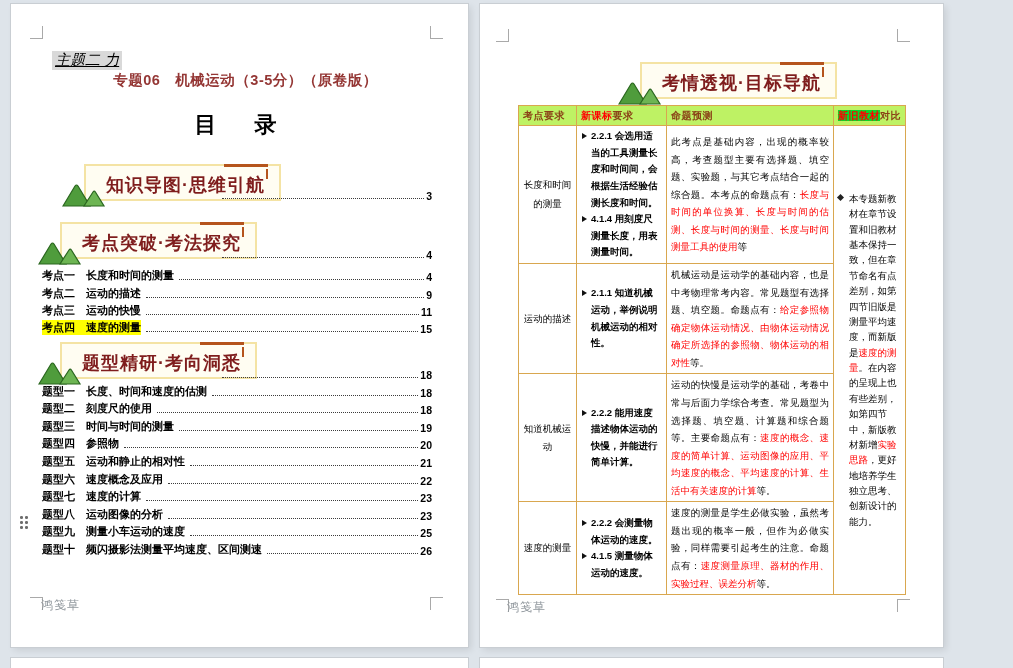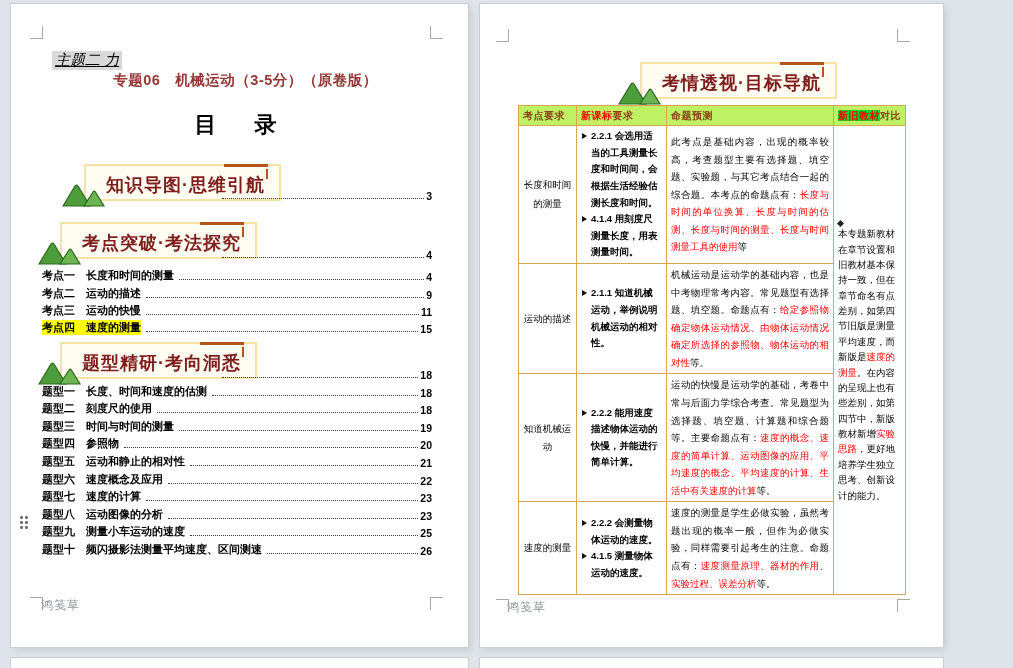--- a/index.html
+++ b/index.html
@@ -83,21 +83,21 @@
   td.topic-cell{text-align:center;line-height:1.9;}
   td.standards-cell{padding:3px 4px 3px 7px;line-height:1.75;font-weight:bold;}
   td.prediction-cell{text-align:justify;padding:3px 6px;line-height:1.85;}
   td.comparison-cell{vertical-align:top;padding:20px 5px 4px 6px;line-height:1.62;}
   tr.r1 td{height:125px;} tr.r2 td{height:101px;} tr.r3 td{height:76px;} tr.r4 td{height:64px;}
   .std-item{display:flex;}
   .arrow-icon{flex:none;width:0;height:0;border-left:5px solid #111;
     border-top:3.2px solid transparent;border-bottom:3.2px solid transparent;
     margin:5px 4px 0 1px;}
   .std-text{flex:1;}
-  .compare-wrap{display:flex;flex-direction:column;}
+  .compare-wrap{display:flex;}
   .diamond-icon{flex:none;width:5px;height:5px;background:#222;
     transform:rotate(45deg);margin:4px 6px 0 0;}
 </style>
 </head>
 <body>
 
 <div class="page" id="page-left">
   <div class="crop tl" style="left:19px;top:22px;"></div>
   <div class="crop tr" style="left:419px;top:22px;"></div>
   <div class="crop bl" style="left:19px;top:593px;"></div>

